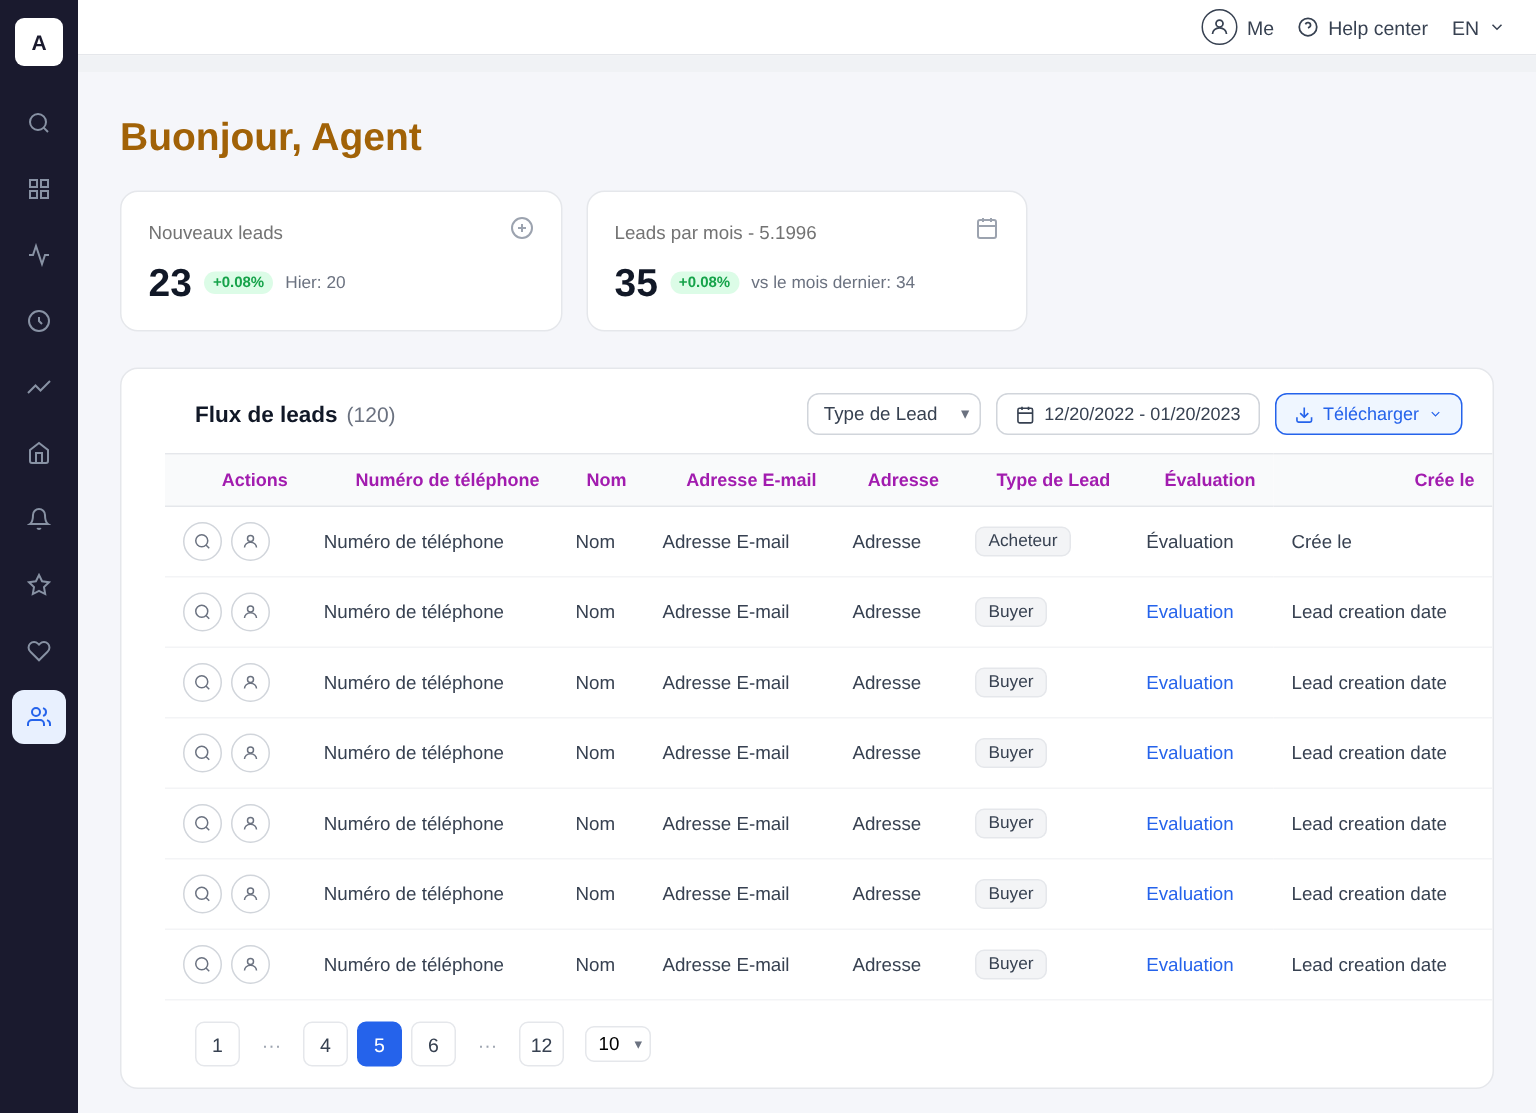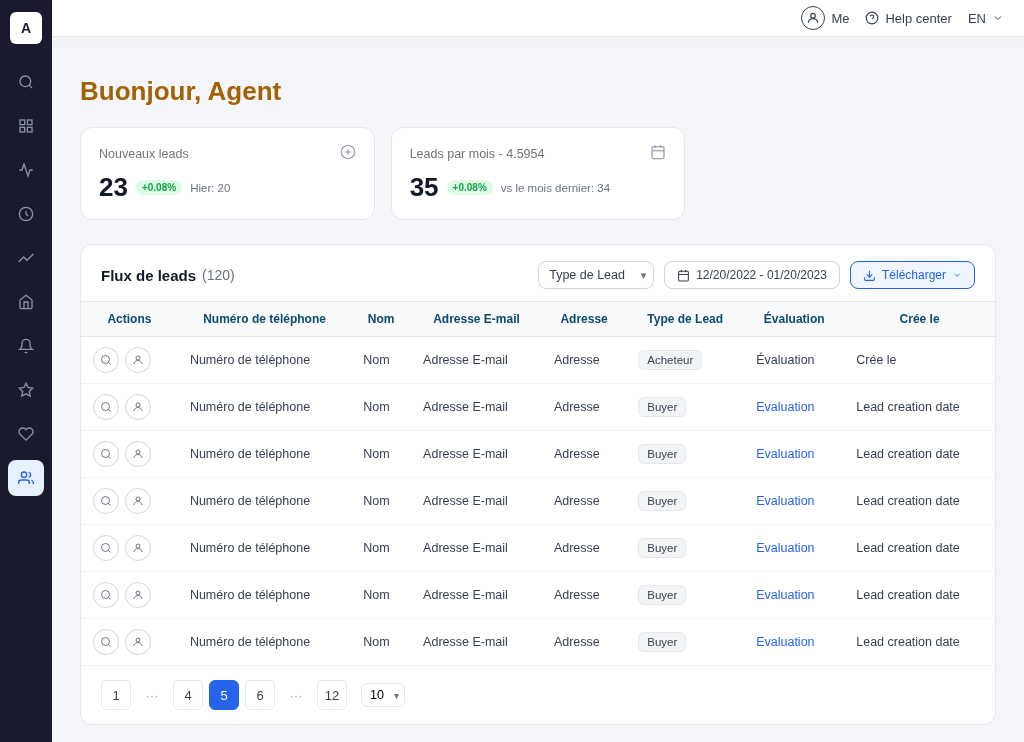--- a/index.html
+++ b/index.html
@@ -111,20 +111,21 @@
       display: inline-flex; align-items: center; gap: 2px;
     }
     .stat-sub { font-size: 11.5px; color: #6b7280; }
 
     
     .table-section {
       background: white;
       border-radius: 12px;
       border: 1px solid #e5e7eb;
       overflow: hidden;
+      padding-left: 29px;
     }
     .table-header {
       display: flex;
       align-items: center;
       justify-content: space-between;
       padding: 16px 20px 12px 20px;
     }
     .table-title {
       font-size: 15px; font-weight: 600; color: #111827;
       display: flex; align-items: center; gap: 6px;
@@ -170,22 +171,22 @@
       cursor: pointer;
       display: flex; align-items: center; gap: 6px;
       font-weight: 500;
     }
 
     
     table { width: 100%; border-collapse: collapse; }
     thead tr { background: #f9fafb; border-top: 1px solid #e5e7eb; border-bottom: 1px solid #e5e7eb; }
     th {
       padding: 10px 12px;
-      font-size: 12px; font-weight: 600; color: #0c4a6e;
-      text-align: center;
+      font-size: 12px; font-weight: 600; color: #a21caf;
+      text-align: right;
     }
     td {
       padding: 10px 12px;
       font-size: 12.5px; color: #374151;
       border-bottom: 1px solid #f3f4f6;
     }
     tr:last-child td { border-bottom: none; }
     .action-icons { display: flex; align-items: center; gap: 6px; }
     .action-icon {
       width: 26px; height: 26px;
@@ -351,21 +352,21 @@
       </div>
       <div class="stat-value-row">
         <span class="stat-value">23</span>
         <span class="badge-green">+0.08%</span>
         <span class="stat-sub">Hier: 20</span>
       </div>
     </div>
 
     <div class="stat-card">
       <div class="stat-card-header">
-        <span class="stat-label">Leads par mois - 4.5954</span>
+        <span class="stat-label">Leads par mois - 5.1996</span>
         <span class="stat-icon">
           <svg width="16" height="16" viewBox="0 0 24 24" fill="none" stroke="currentColor" stroke-width="2">
               <rect x="3" y="4" width="18" height="18" rx="2" ry="2"></rect>
               <line x1="16" y1="2" x2="16" y2="6"></line>
               <line x1="8" y1="2" x2="8" y2="6"></line>
               <line x1="3" y1="10" x2="21" y2="10"></line>
             </svg>
         </span>
       </div>
       <div class="stat-value-row">

